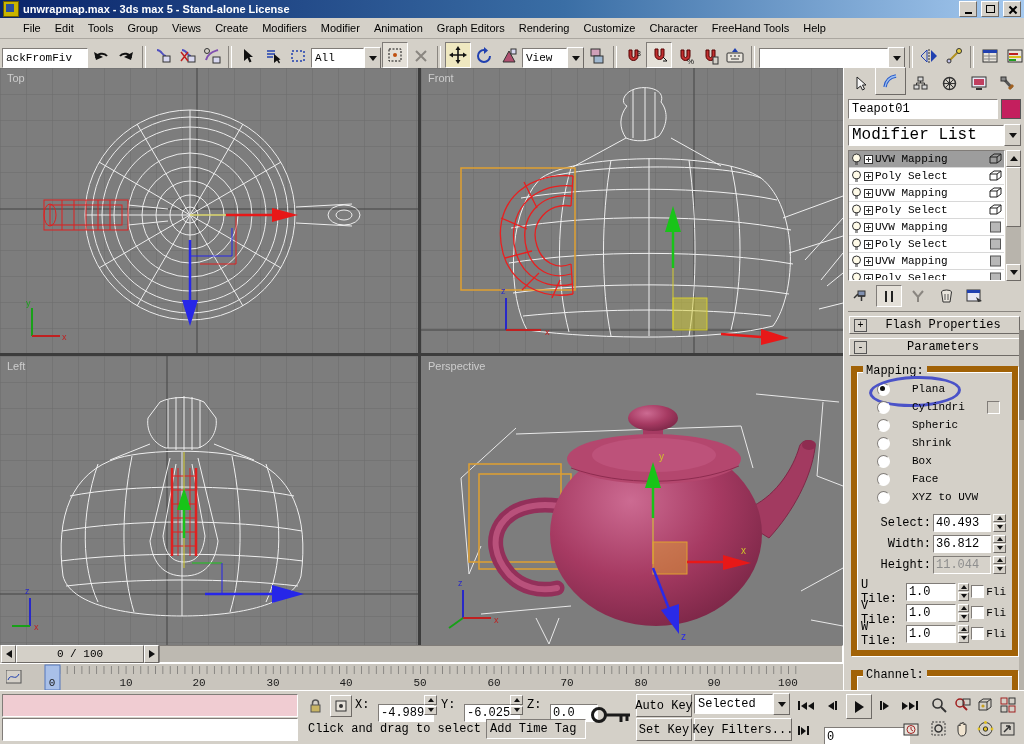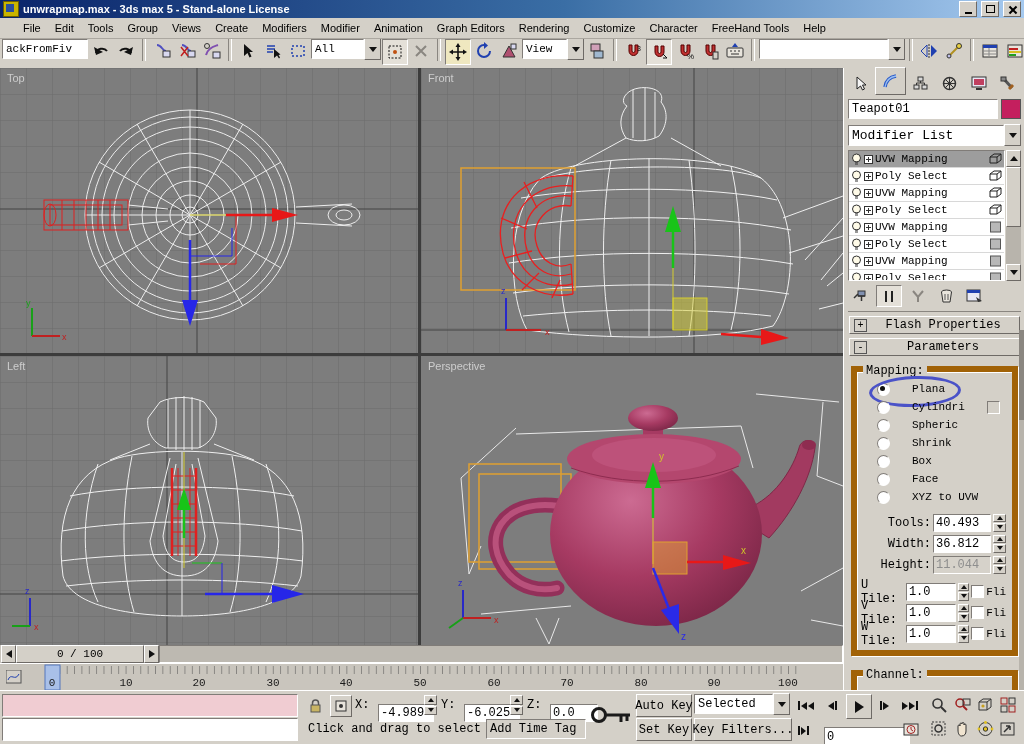--- a/index.html
+++ b/index.html
@@ -16,21 +16,21 @@
   .winbtn{width:16px;height:14px;display:flex;align-items:center;justify-content:center;position:relative}
   .glyph-min{width:7px;height:2px;background:#000;margin-top:7px}
   .glyph-rst{width:7px;height:6px;border:1px solid #000;position:relative}
   .glyph-cls{position:relative;width:9px;height:9px}
   .glyph-cls:before,.glyph-cls:after{content:"";position:absolute;left:4px;top:0;width:2px;height:10px;background:#000}
   .glyph-cls:before{transform:rotate(45deg)}.glyph-cls:after{transform:rotate(-45deg)}
   
   #menubar{height:20px;display:flex;align-items:center;padding-left:16px;border-bottom:1px solid #aba7a0}
   #menubar .mi{padding:2px 7px;white-space:nowrap}
   
-  #toolbar{height:29px;display:flex;align-items:flex-start;padding:0 2px;gap:1px;border-bottom:1px solid #807c78;overflow:hidden}
+  #toolbar{height:29px;display:flex;align-items:flex-end;padding:0 2px;gap:1px;border-bottom:1px solid #807c78;overflow:hidden}
   .tbtn{width:24px;height:24px;display:flex;align-items:center;justify-content:center;flex:0 0 auto}
   .tbtn.pressed{border:1px solid;border-color:#807c78 #fff #fff #807c78;background:#efe8c0}
   .tbtn.sunk{border:1px solid;border-color:#807c78 #fff #fff #807c78;background:#e4e0d8}
   .tsep{width:2px;height:22px;border-left:1px solid #8a8680;border-right:1px solid #fff;margin:0 3px;flex:0 0 auto}
   .combo{display:flex;align-items:center;height:20px;flex:0 0 auto}
   .combo .cval{height:18px;background:#fff;border:1px solid;border-color:#807c78 #fff #fff #807c78;display:flex;align-items:center;padding:0 3px;overflow:hidden;white-space:nowrap}
   .combo .cbtn{width:15px;height:20px;display:flex;align-items:center;justify-content:center}
   .dn{width:0;height:0;border-left:4px solid transparent;border-right:4px solid transparent;border-top:5px solid #111}
   .up{width:0;height:0;border-left:4px solid transparent;border-right:4px solid transparent;border-bottom:5px solid #111}
   
@@ -47,21 +47,21 @@
   #trackbar{position:absolute;left:0;top:663px;width:843px;height:27px;background:#c9c5bd;border-top:1px solid #fff}
   
   #cmdpanel{position:absolute;left:843px;top:68px;width:181px;height:622px;background:#d4d0c8;border-left:1px solid #fff}
   .tabs{display:flex;height:26px;align-items:flex-end;padding:1px 2px 0 2px;gap:0}
   .tab{width:29px;height:24px;display:flex;align-items:center;justify-content:center}
   .tab.active{border:1px solid;border-color:#fff #6e6a66 #6e6a66 #fff;background:#d4d0c8;height:26px}
   #objname{margin:4px 4px 0 4px;display:flex;gap:3px;align-items:center}
   #objname .nfield{flex:1;height:18px;display:flex;align-items:center;padding:0 3px;font-size:12px}
   .swatch{width:18px;height:18px;border:1px solid #555;background:#c41f5e}
   #modlist{margin:6px 4px 0 4px;display:flex}
-  #modlist .cval{flex:1;height:19px;font-size:13px}
+  #modlist .cval{flex:1;height:19px;font-size:16px}
   #stack{margin:5px 4px 0 4px;height:131px;display:flex}
   #stacklist{flex:1;background:#fff;border:1px solid;border-color:#807c78 #fff #fff #807c78;overflow:hidden}
   .srow{height:16px;display:flex;align-items:center;gap:2px;padding:0 2px;border-bottom:1px solid #d8d8d8;font-size:11px}
   .srow.sel{background:#9d9d9d}
   .srow .slabel{flex:1;white-space:nowrap;overflow:hidden}
   .vsb{width:15px;display:flex;flex-direction:column;margin-left:1px}
   .vsb .sb{height:15px;display:flex;align-items:center;justify-content:center}
   .vsb .sthumb{flex:0 0 58px;margin:0}
   .vsb .strack{flex:1;background:#b8b4ac}
   #stacktools{height:24px;margin:3px 4px 0 4px;display:flex;align-items:center;gap:4px;border-bottom:1px solid #8a8680;padding-bottom:3px}
@@ -794,21 +794,21 @@
     <div class="radiorow">
       <span class="radio"></span>
       <span class="mono">Face</span>
     </div>
     <div class="radiorow">
       <span class="radio"></span>
       <span class="mono">XYZ to UVW</span>
     </div>
 
     <div class="prow" style="margin-top:6px">
-      <span class="plabel mono">Tools:</span>
+      <span class="plabel mono">Select:</span>
       <span class="pfield sunken mono">40.493</span>
       <span class="spin">
           <span class="sb">
             <span class="up"></span>
           </span>
           <span class="sb">
             <span class="dn"></span>
           </span>
         </span>
     </div>

